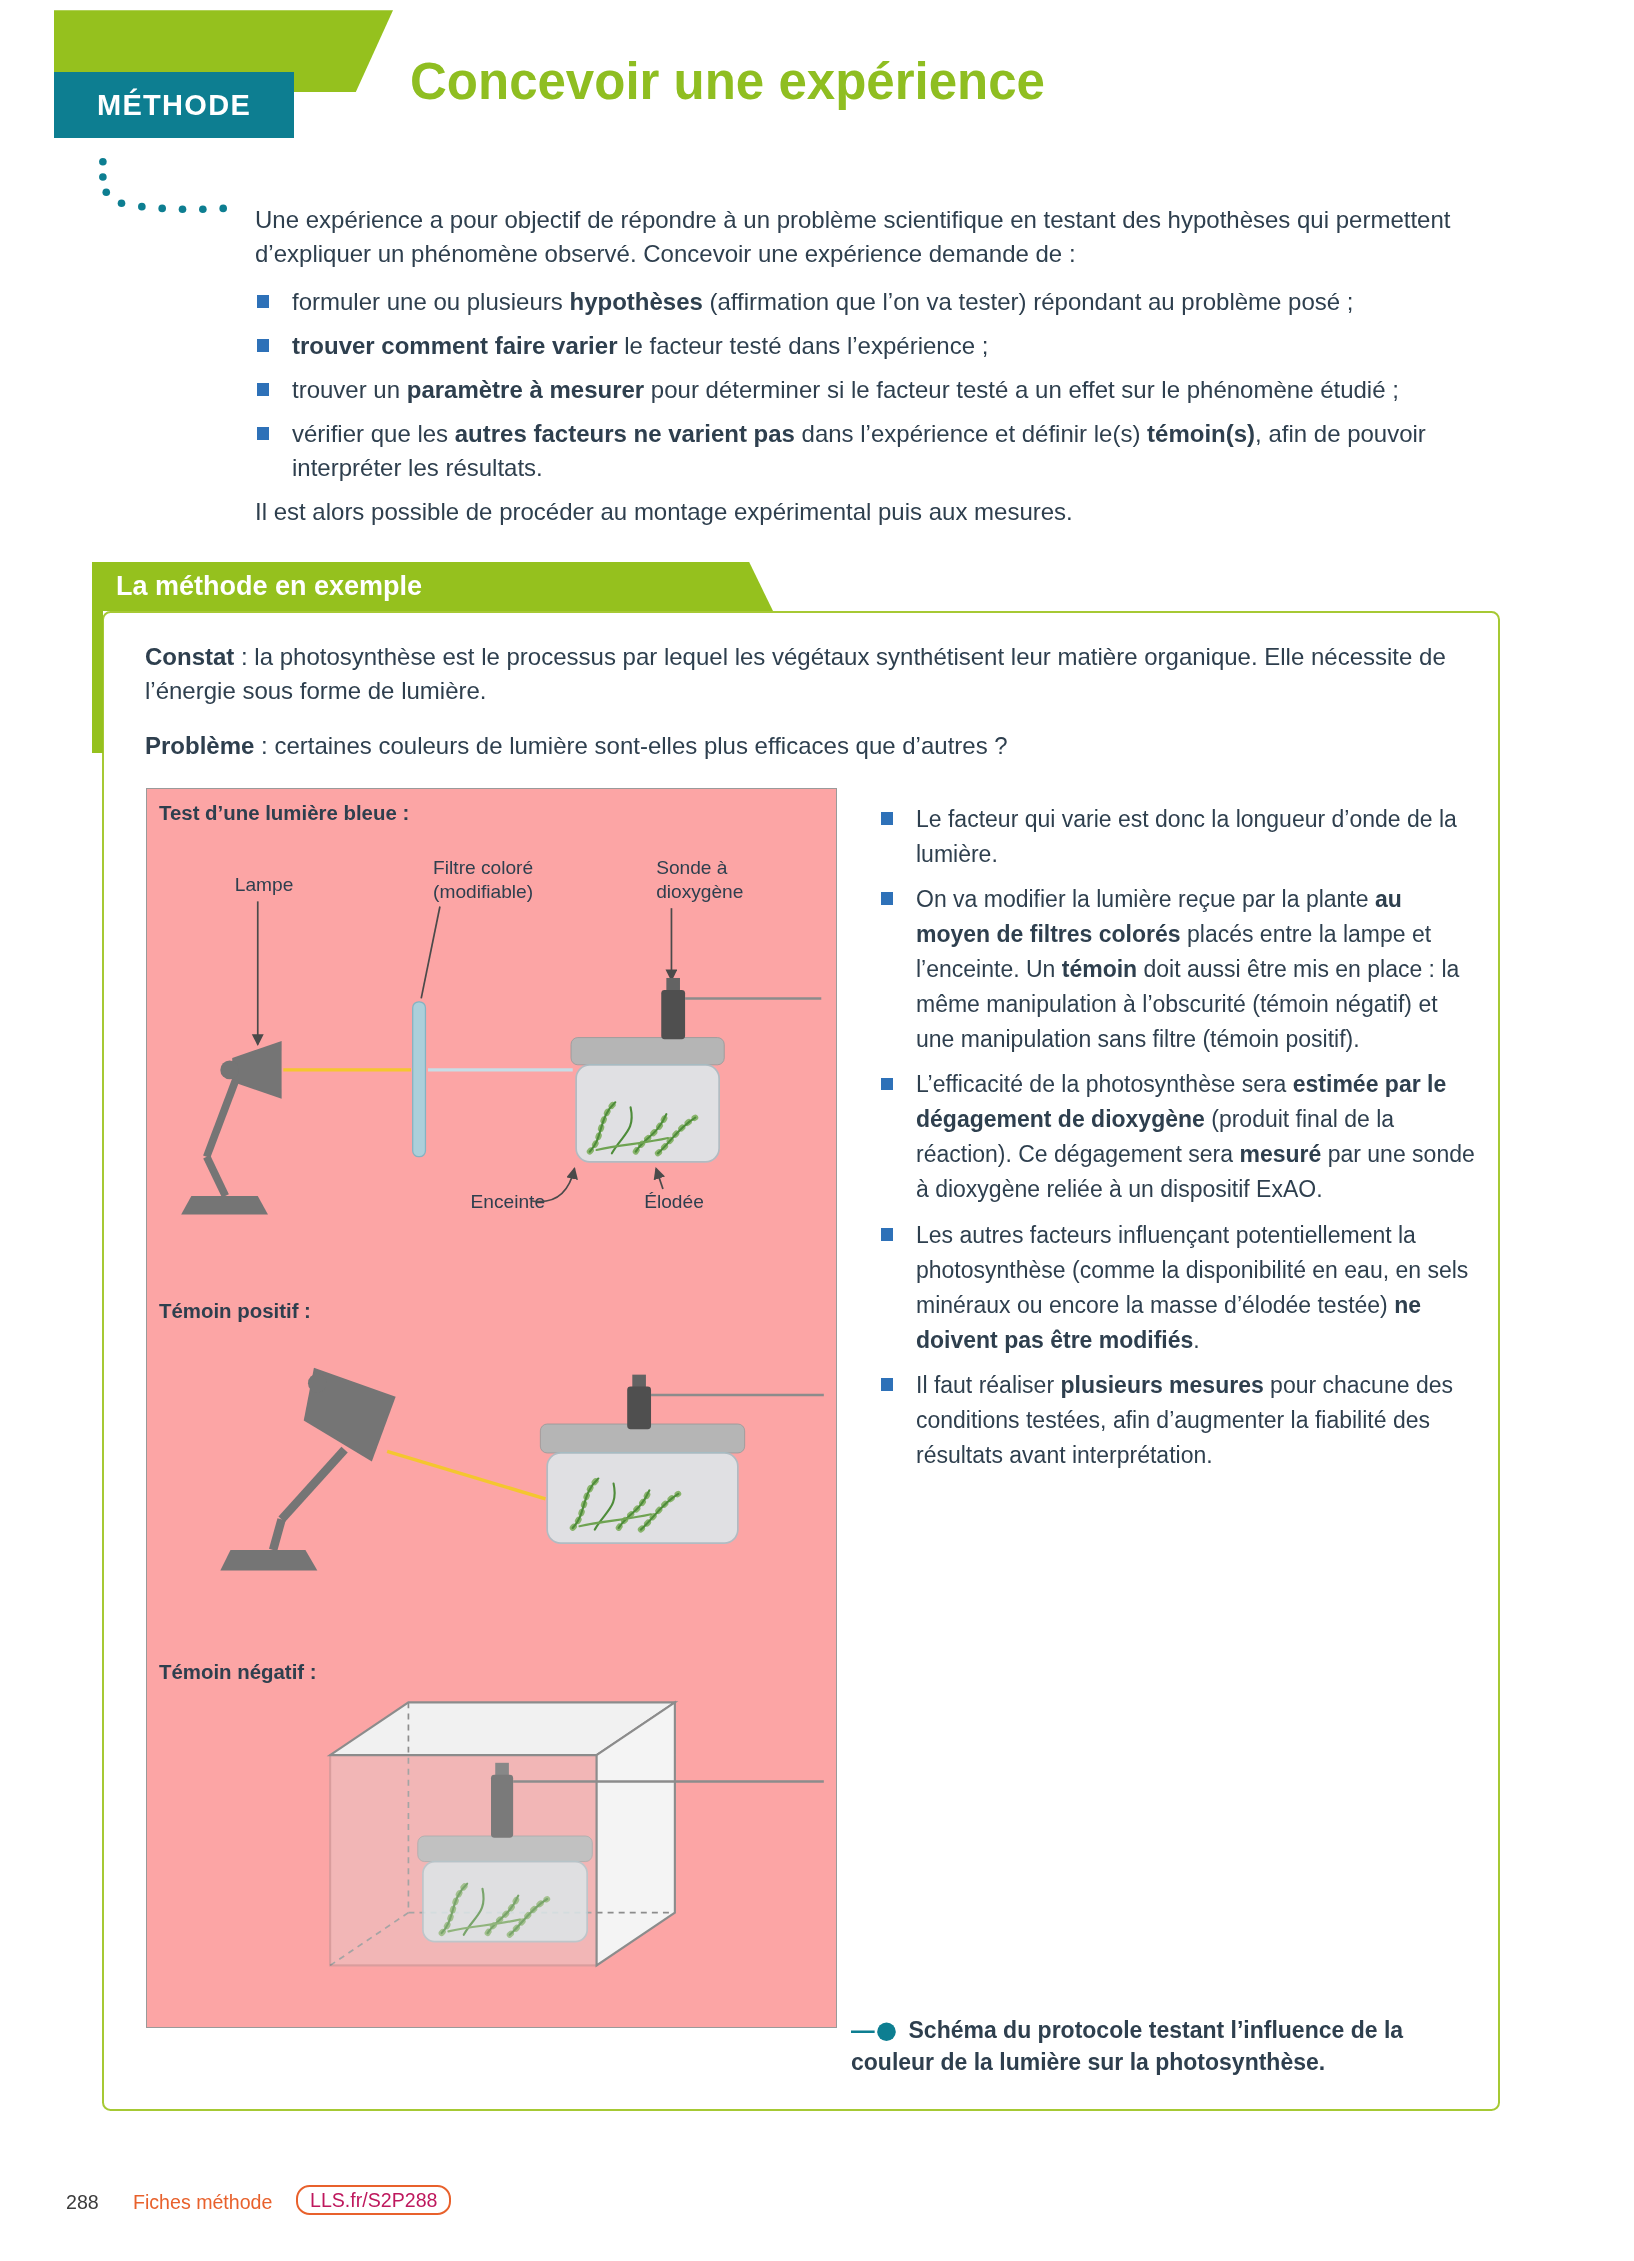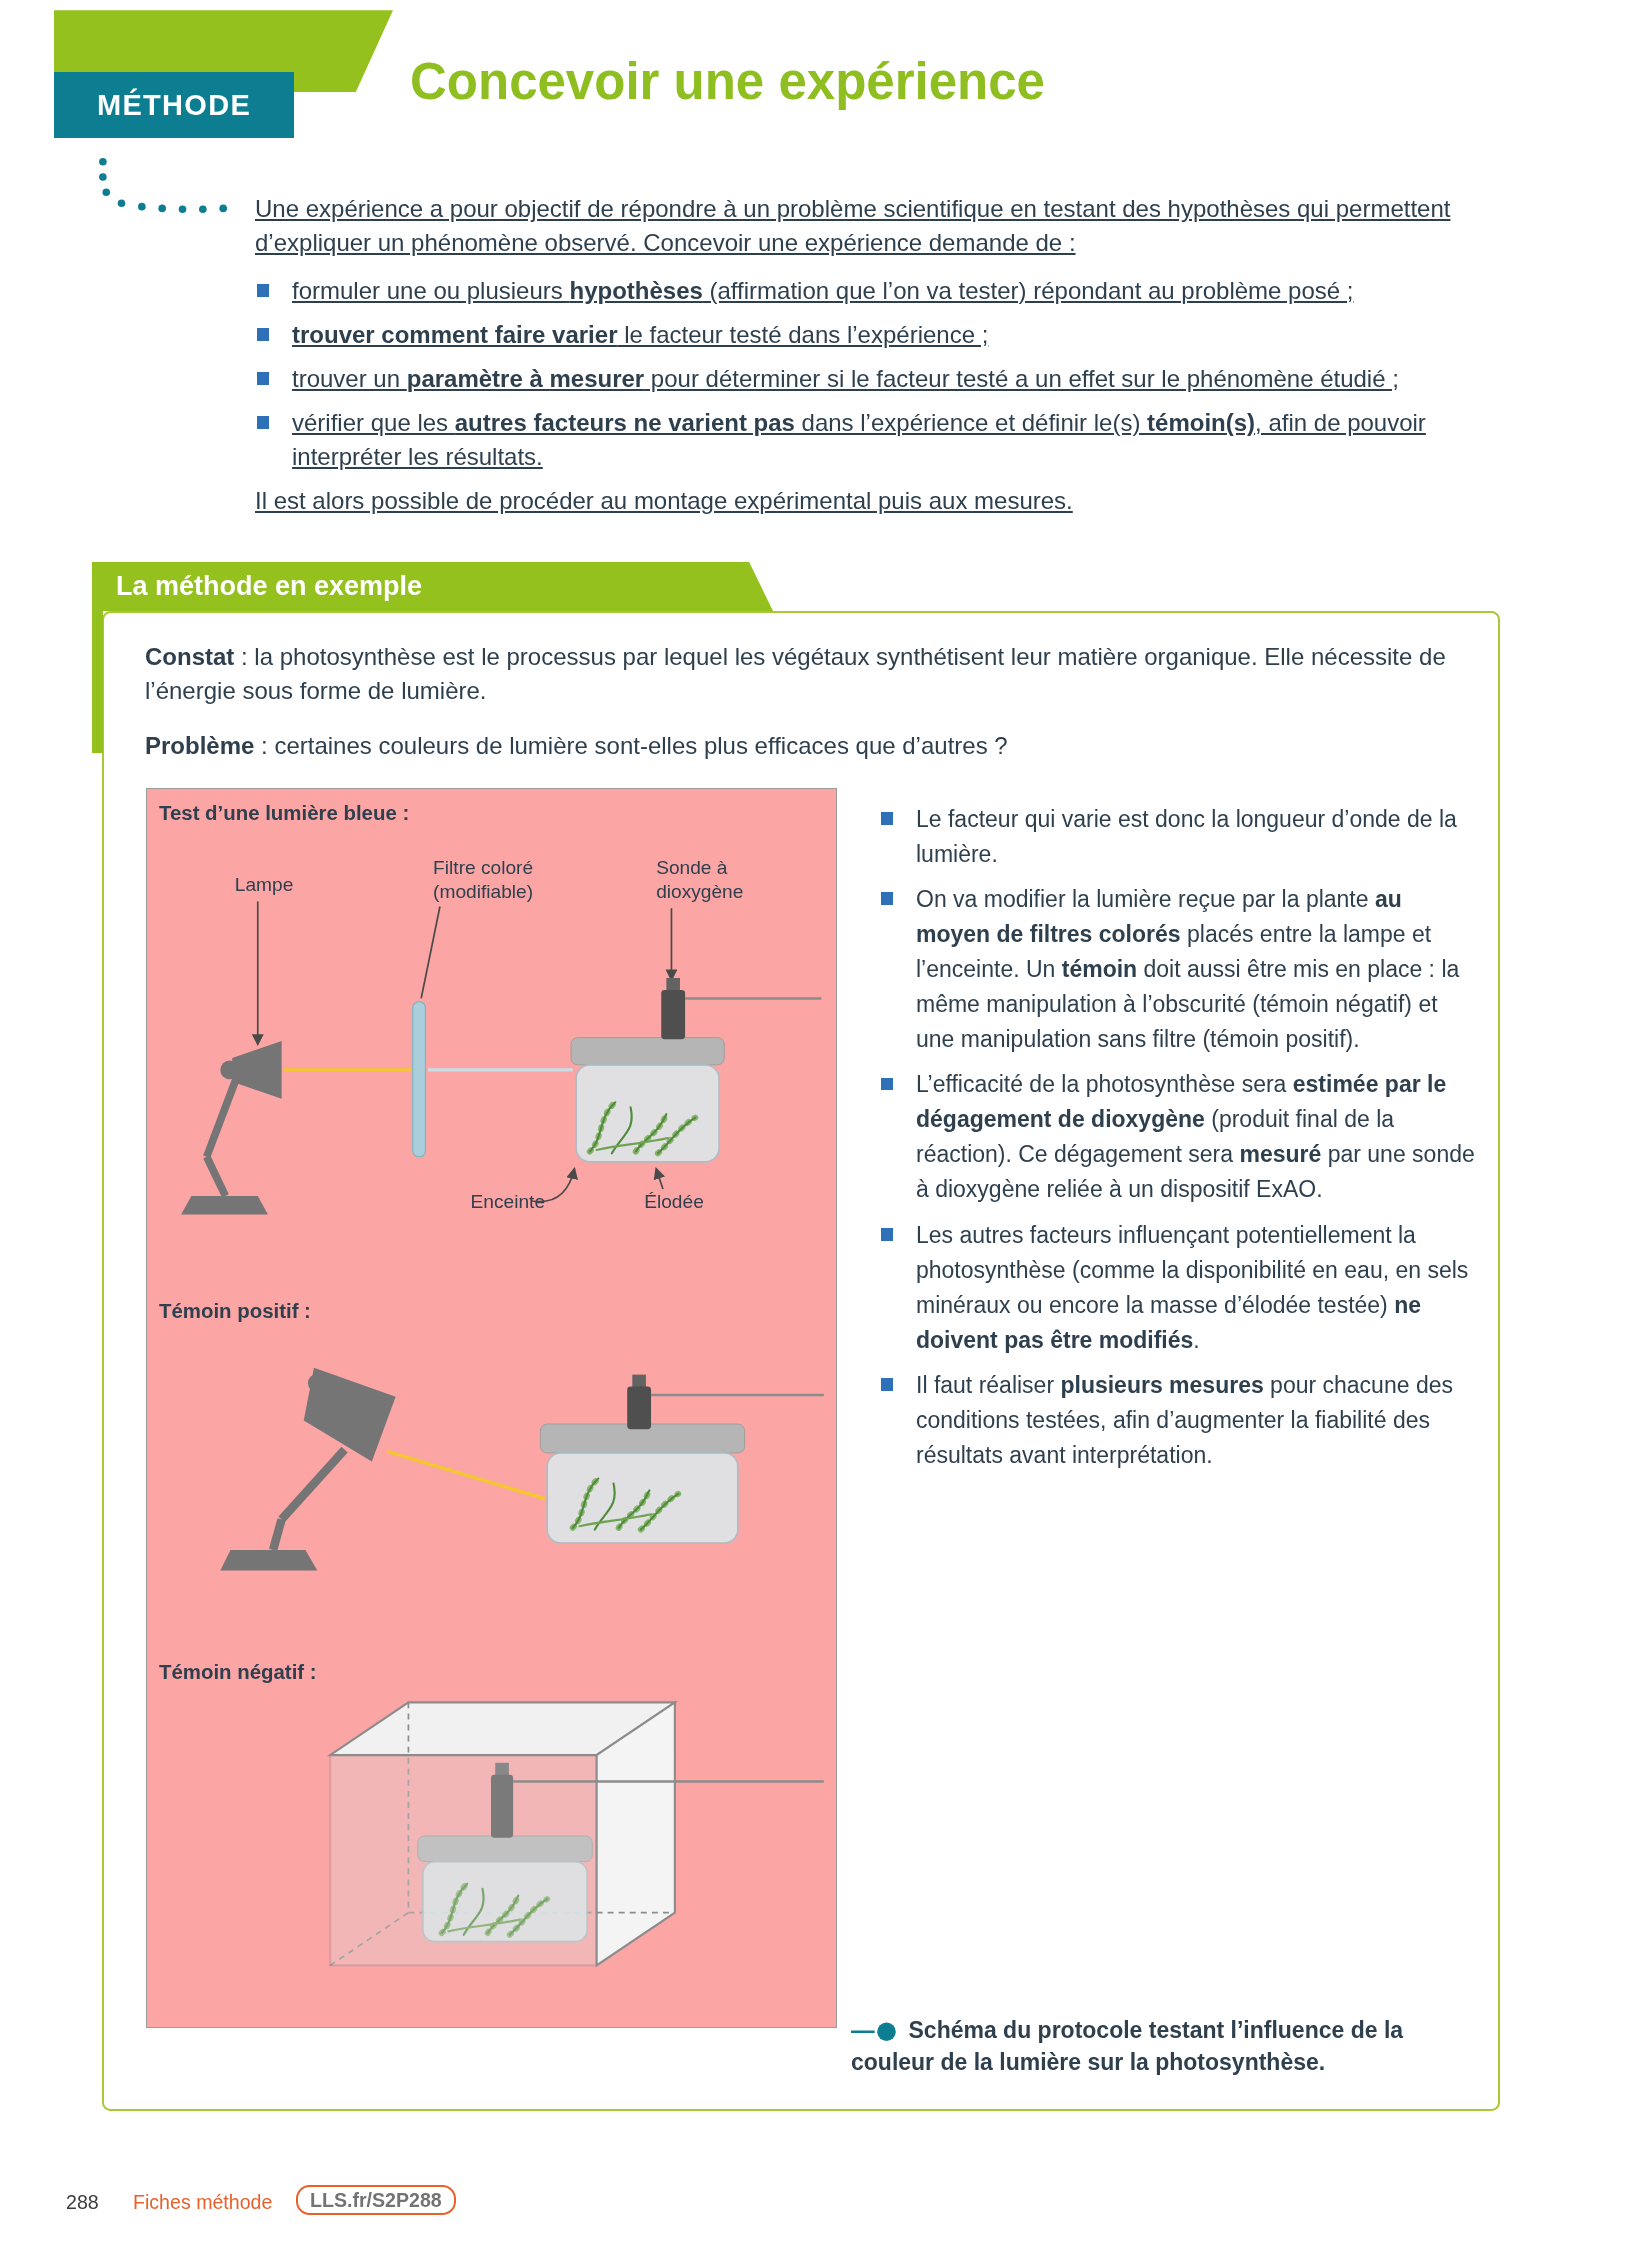--- a/index.html
+++ b/index.html
@@ -22,21 +22,21 @@
     background:#0d7e91; color:#ffffff; display:flex; align-items:center; justify-content:center;
     font-size:29px; font-weight:bold; letter-spacing:1.3px;
   }
   .dots { position:absolute; left:95px; top:155px; }
   .page-title {
     position:absolute; left:410px; top:54px; width:1022px;
     font-size:51px; font-weight:600; color:#8fbe21; line-height:1.1;
   }
 
   
-  .intro { position:absolute; left:255px; top:192px; width:1243px; font-size:24px; line-height:34px;text-decoration:underline; }
+  .intro { position:absolute; left:255px; top:203px; width:1243px; font-size:24px; line-height:34px; }
   .intro .lead { margin-bottom:13.6px; }
   ul.blist { list-style:none; }
   ul.blist li { position:relative; padding-left:37px; margin-bottom:10.2px; }
   ul.blist .sq { position:absolute; left:1.7px; top:10.2px; width:12.8px; height:12.8px; background:#2e71b8; }
   .intro .closing { margin-top:8.5px; }
 
   
   .method-banner {
     position:absolute; left:92px; top:562px; width:681px; height:49px;
     background:#95c11e; color:#ffffff;
@@ -73,21 +73,21 @@
 
   .caption { position:absolute; left:839px; top:2014px; width:637px; font-size:23px; line-height:32px; color:#2e3f4e;margin-left:12px; }
   .caption svg { vertical-align:-6px; margin-right:8.5px; }
 
   
   .footer-num   { position:absolute; left:66px;  top:2191px; font-size:19.6px; color:#3c3c3c; }
   .footer-label { position:absolute; left:133px; top:2191px; font-size:19.6px; color:#e8612c; font-weight:500; }
   .footer-badge {
     position:absolute; left:296px; top:2185px;
     border:2.1px solid #e8612c; border-radius:13.6px; padding:1.7px 12px;
-    color:#737373; font-size:19.6px; font-weight:bold;
+    color:#be185d; font-size:19.6px; font-weight:normal;
   }
 </style>
 </head>
 <body>
 
 <div class="page">
 
   <div class="green-band"></div>
   <div class="methode-badge">
     <span>MÉTHODE</span>

